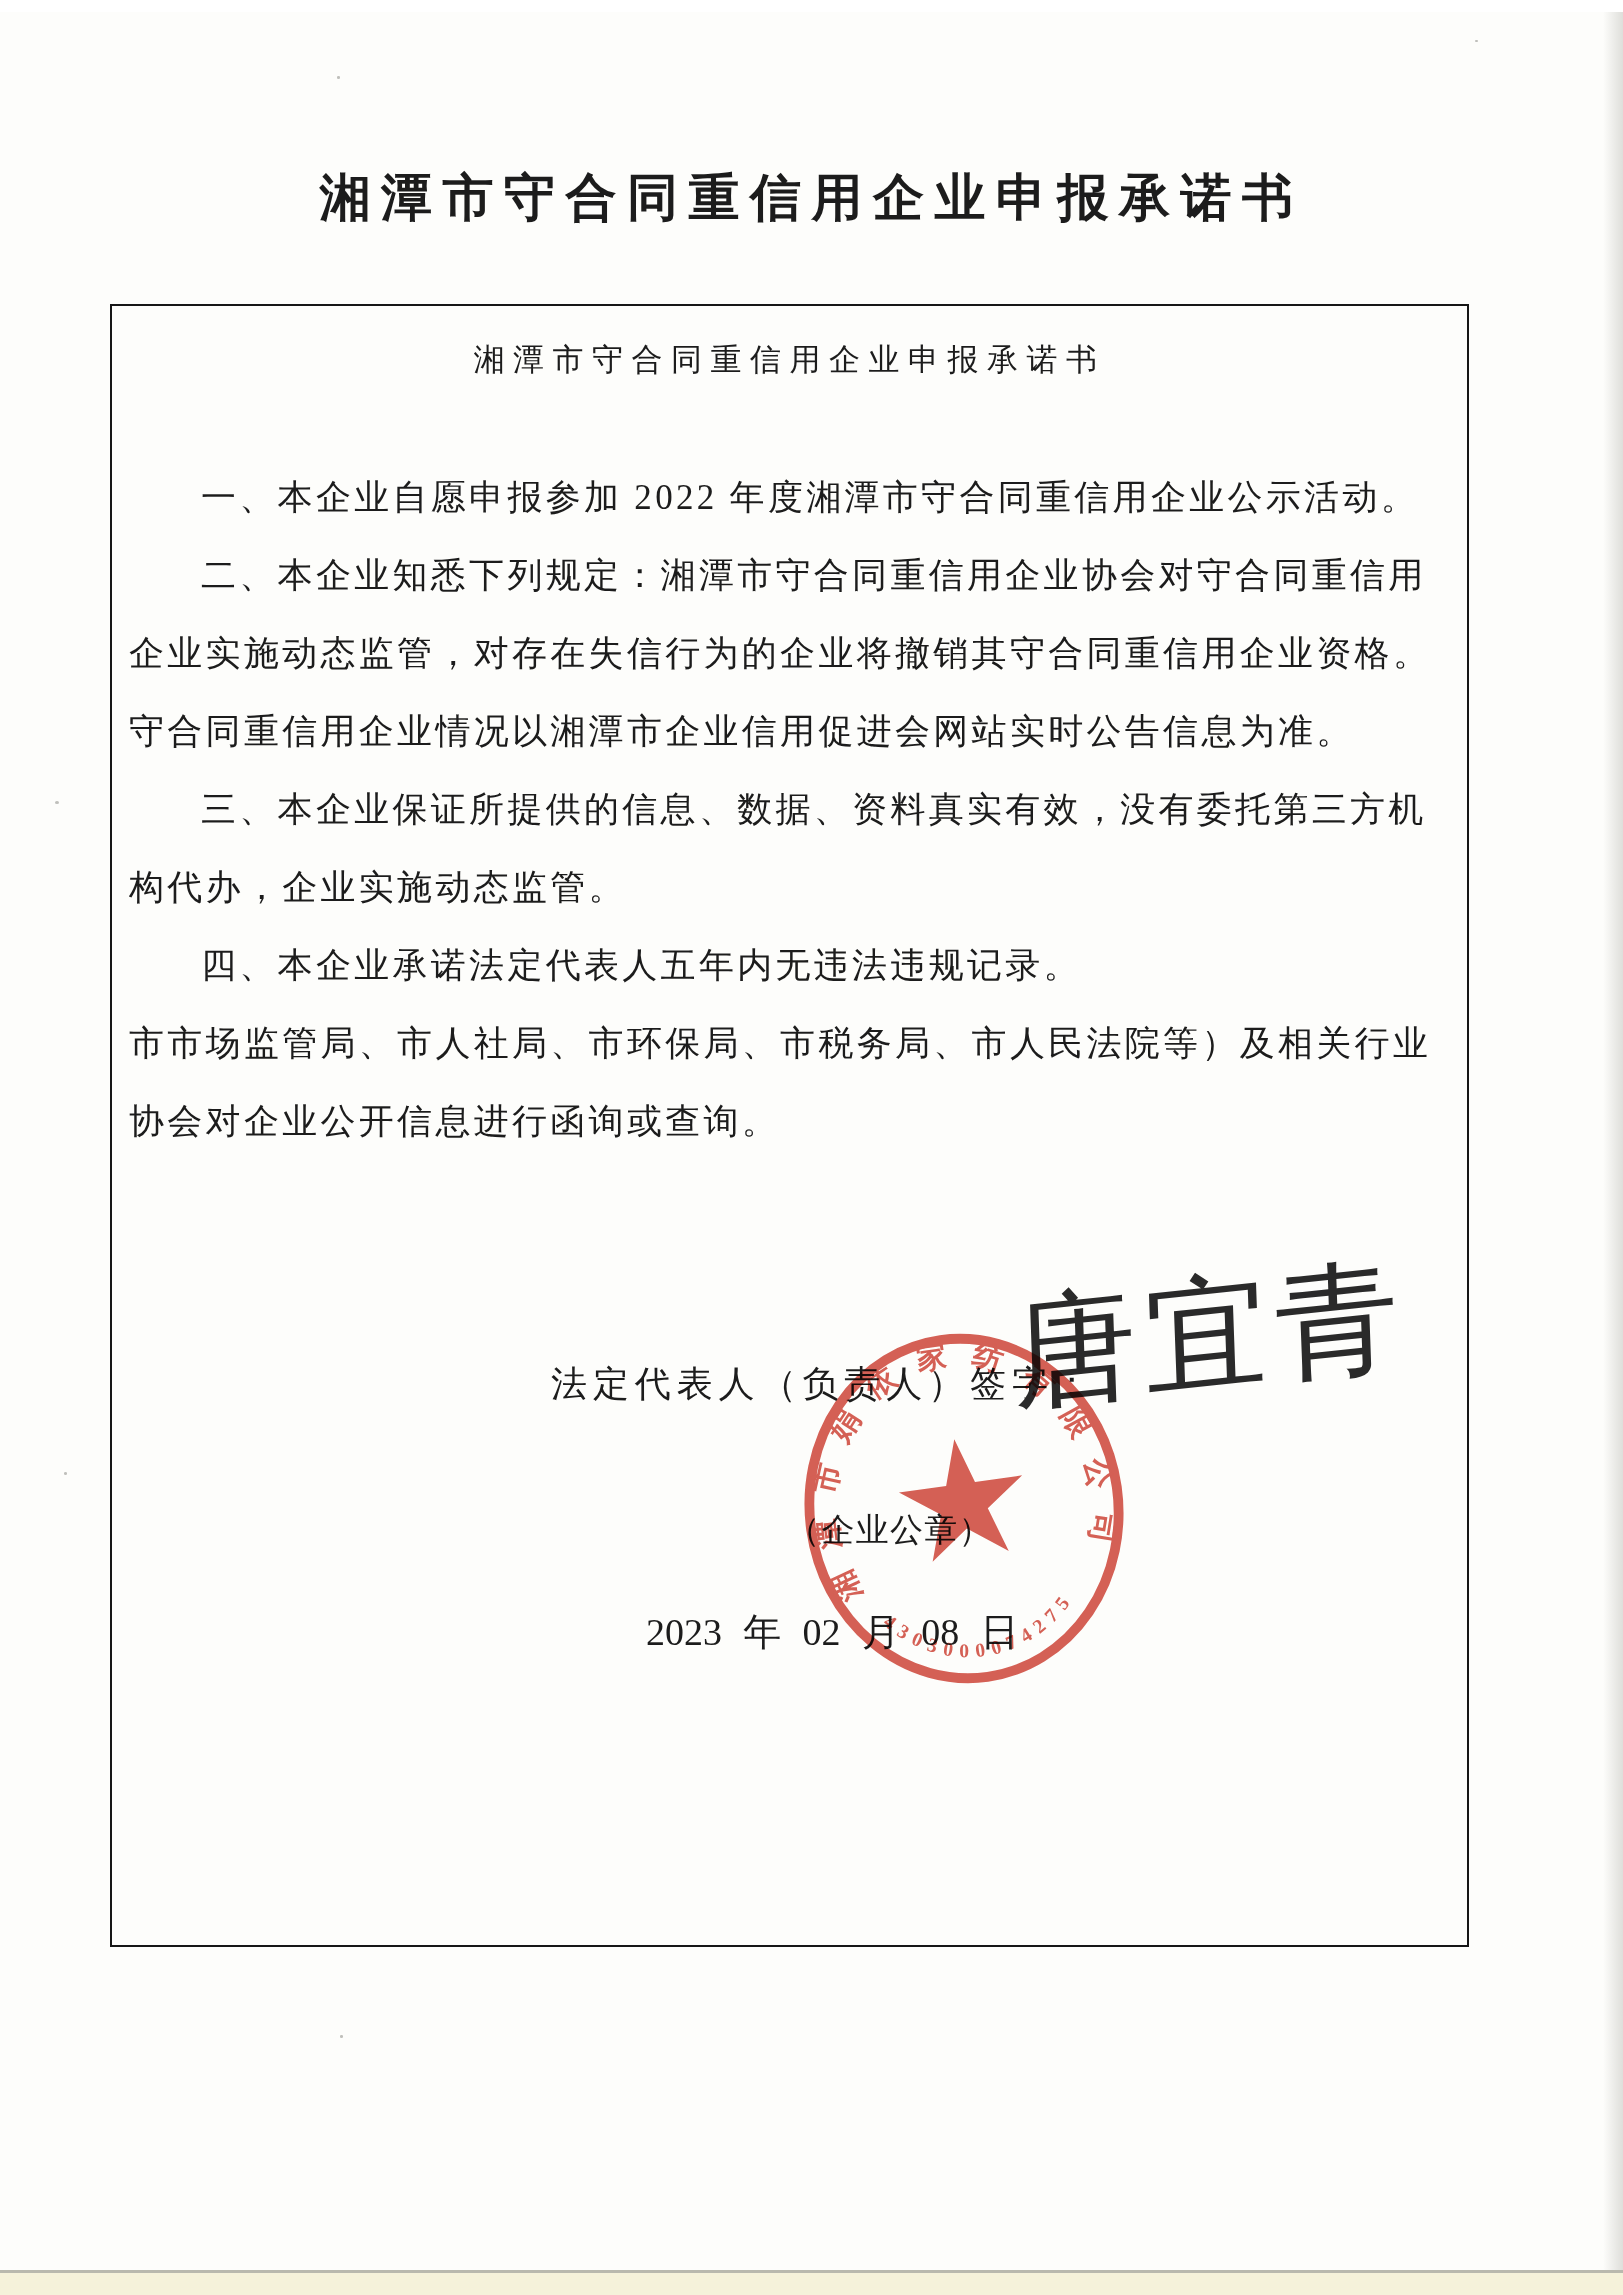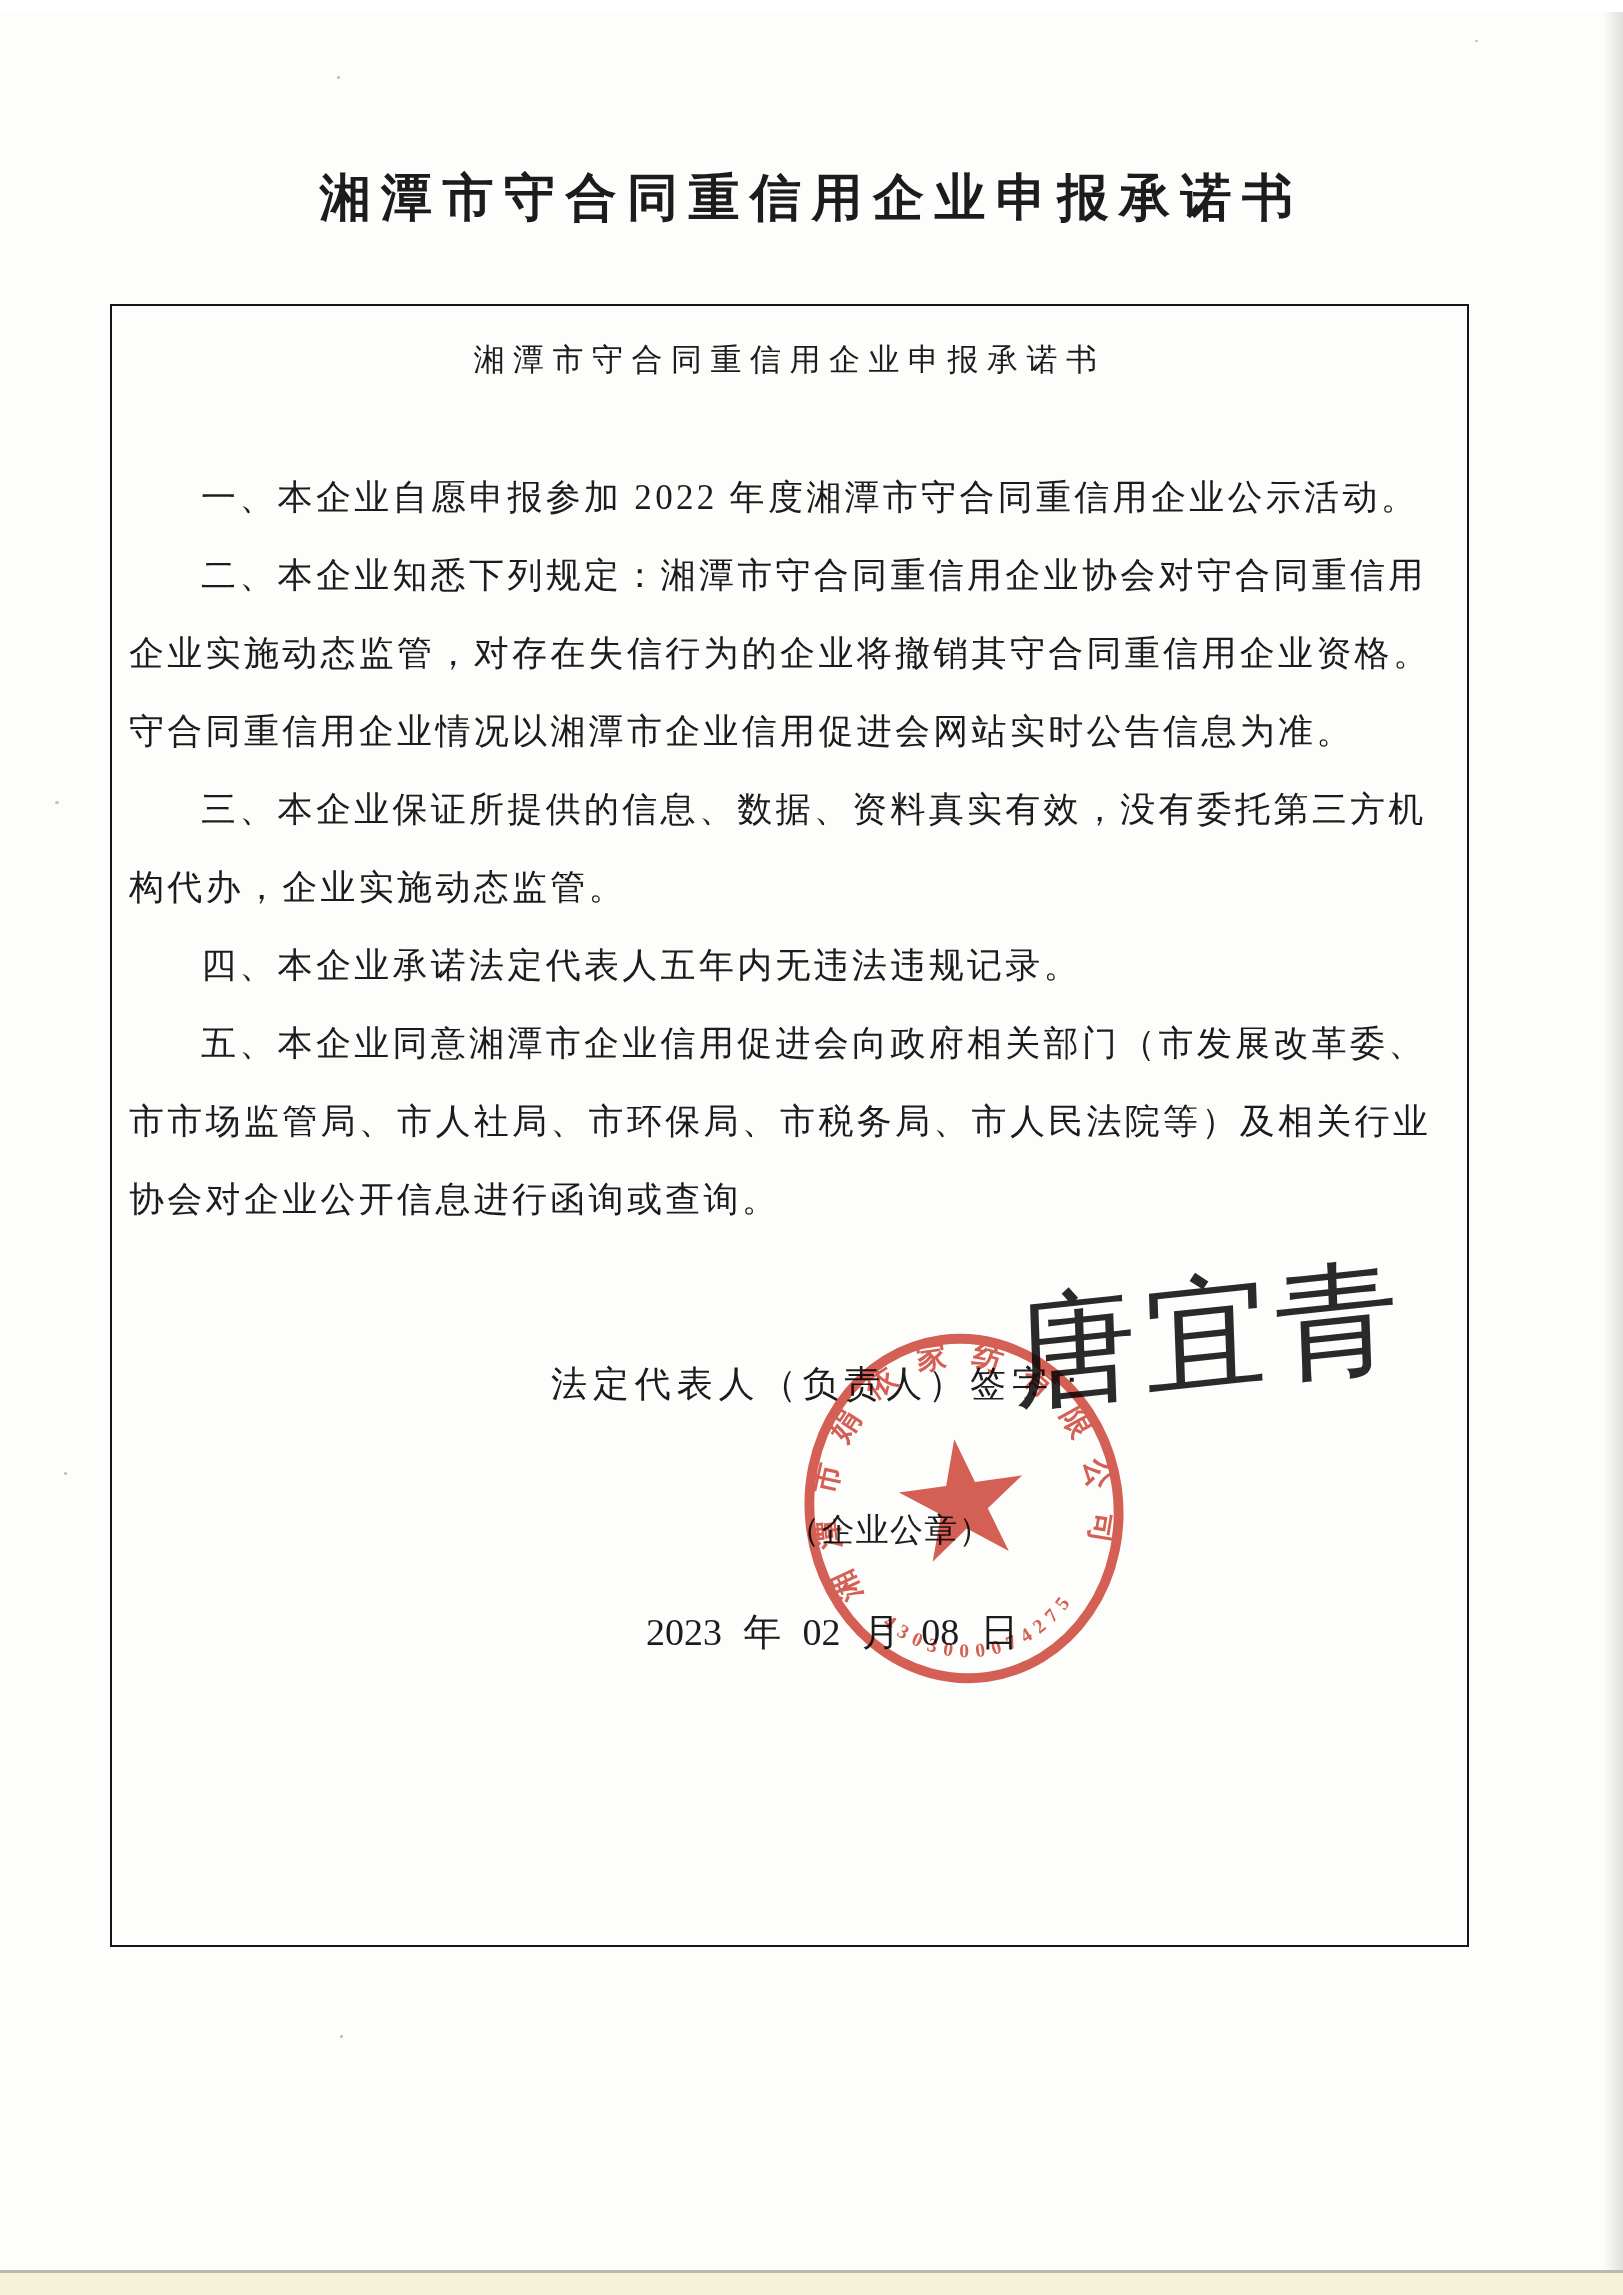--- a/index.html
+++ b/index.html
@@ -133,21 +133,20 @@
     <div class="inner-title">湘潭市守合同重信用企业申报承诺书</div>
 
     <div class="body-text">
       <p class="indent">一、本企业自愿申报参加 2022 年度湘潭市守合同重信用企业公示活动。</p>
       <p class="indent">二、本企业知悉下列规定：湘潭市守合同重信用企业协会对守合同重信用</p>
       <p>企业实施动态监管，对存在失信行为的企业将撤销其守合同重信用企业资格。</p>
       <p>守合同重信用企业情况以湘潭市企业信用促进会网站实时公告信息为准。</p>
       <p class="indent">三、本企业保证所提供的信息、数据、资料真实有效，没有委托第三方机</p>
       <p>构代办，企业实施动态监管。</p>
       <p class="indent">四、本企业承诺法定代表人五年内无违法违规记录。</p>
-      <p class="indent">五、本企业同意湘潭市企业信用促进会向政府相关部门（市发展改革委、</p>
       <p>市市场监管局、市人社局、市环保局、市税务局、市人民法院等）及相关行业</p>
       <p>协会对企业公开信息进行函询或查询。</p>
     </div>
 
     <div class="sig-label">法定代表人（负责人）签字：</div>
 
     <div class="handwritten-signature">唐宜青</div>
 
     <div class="seal-note">（企业公章）</div>
 

